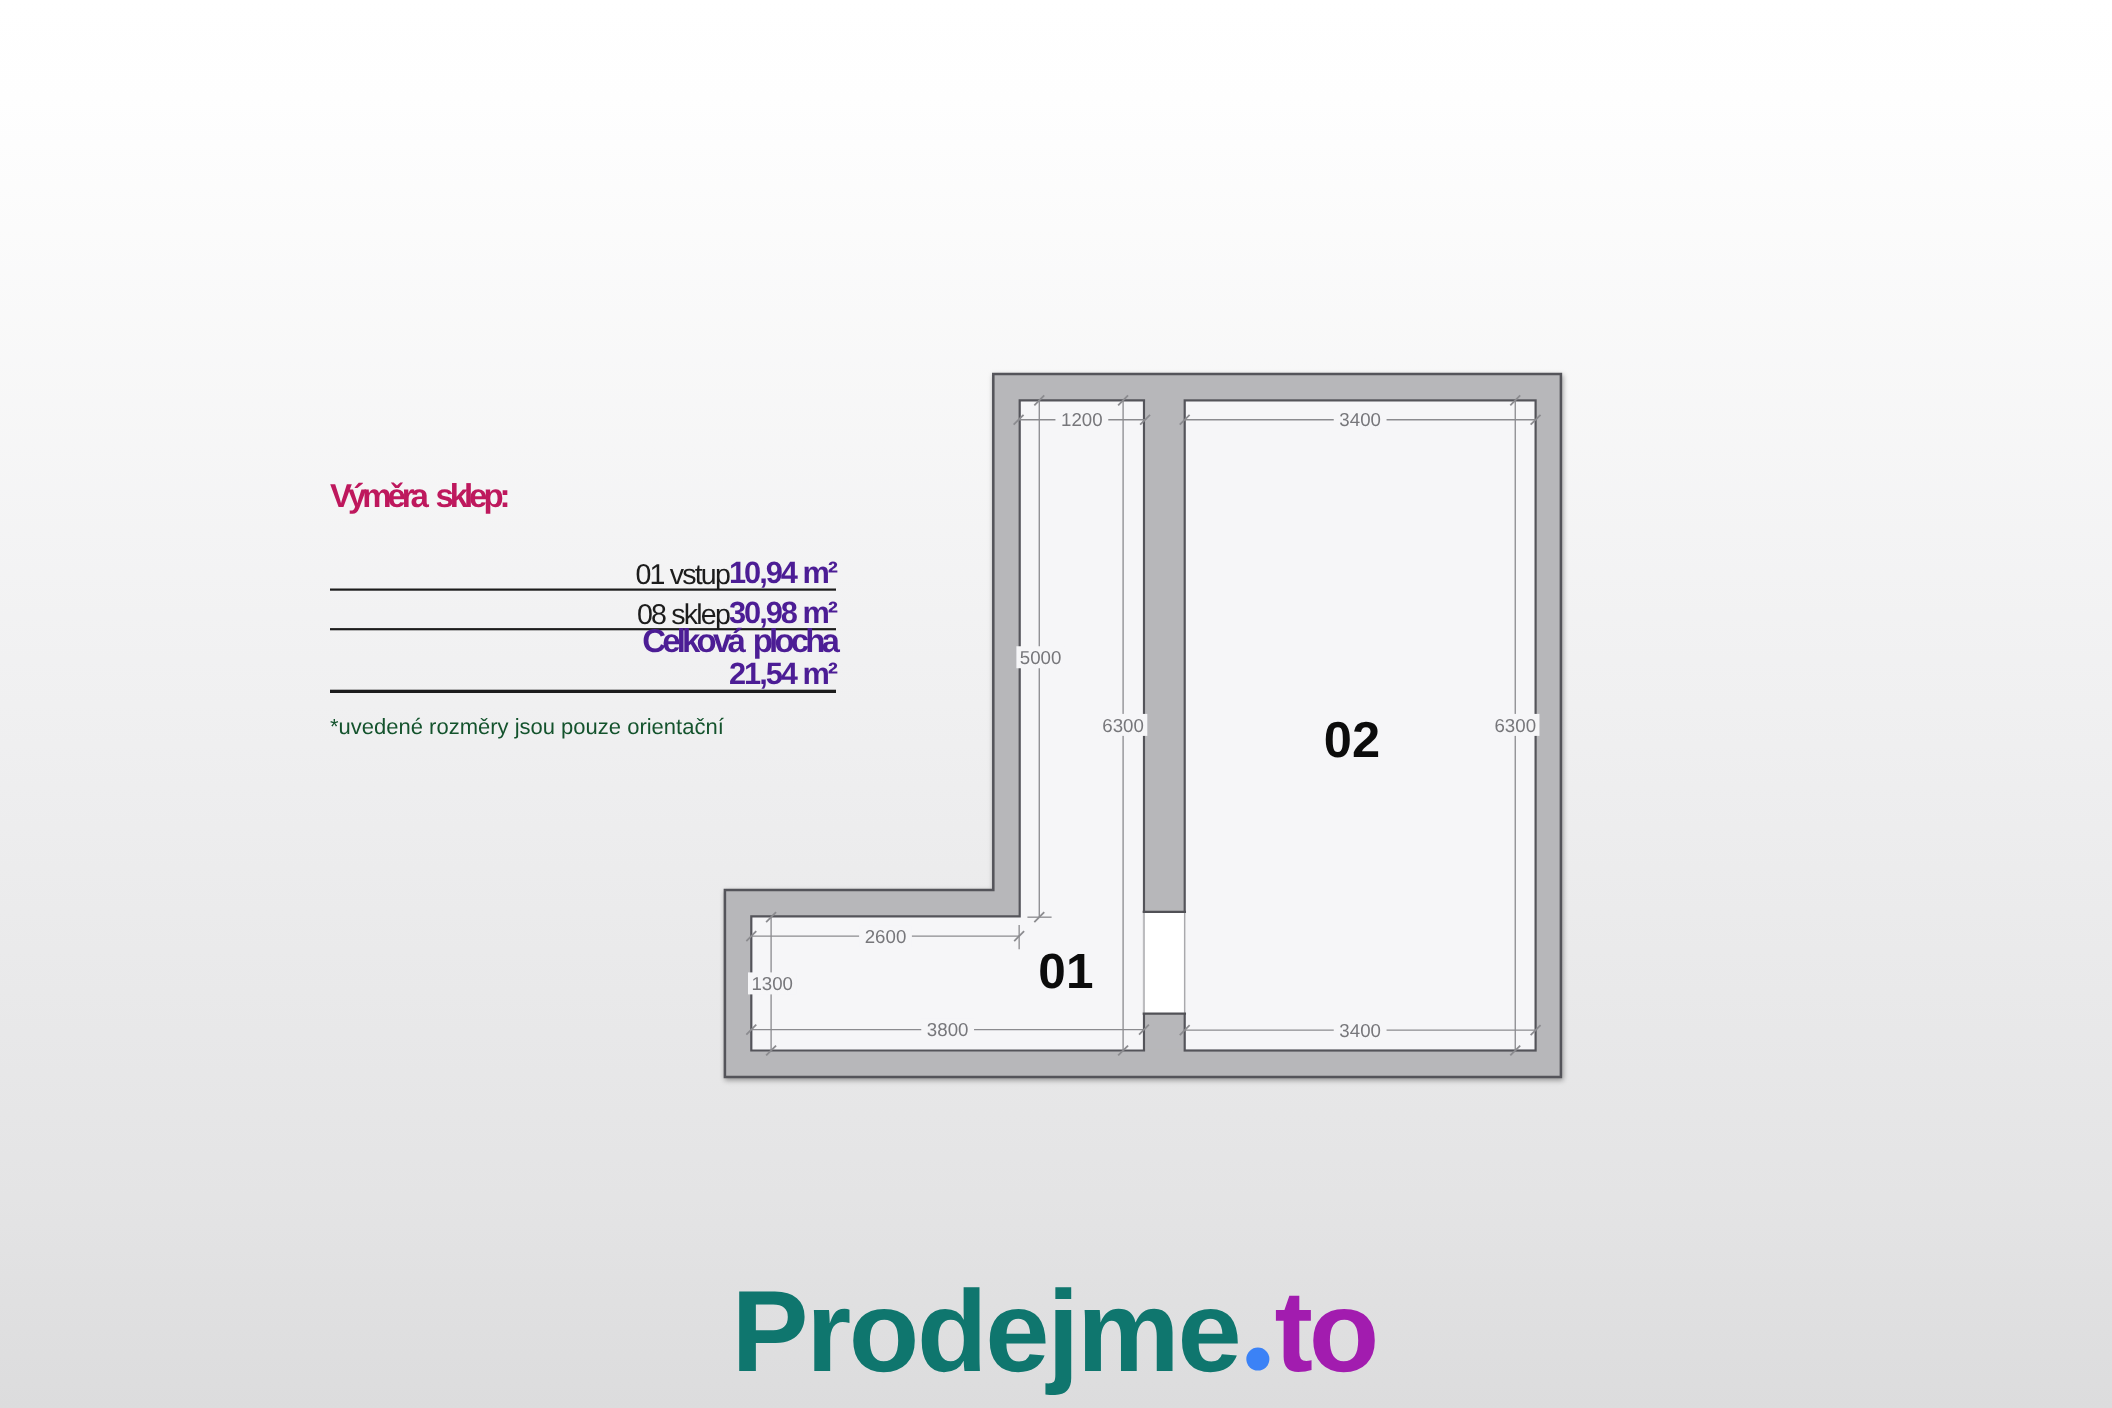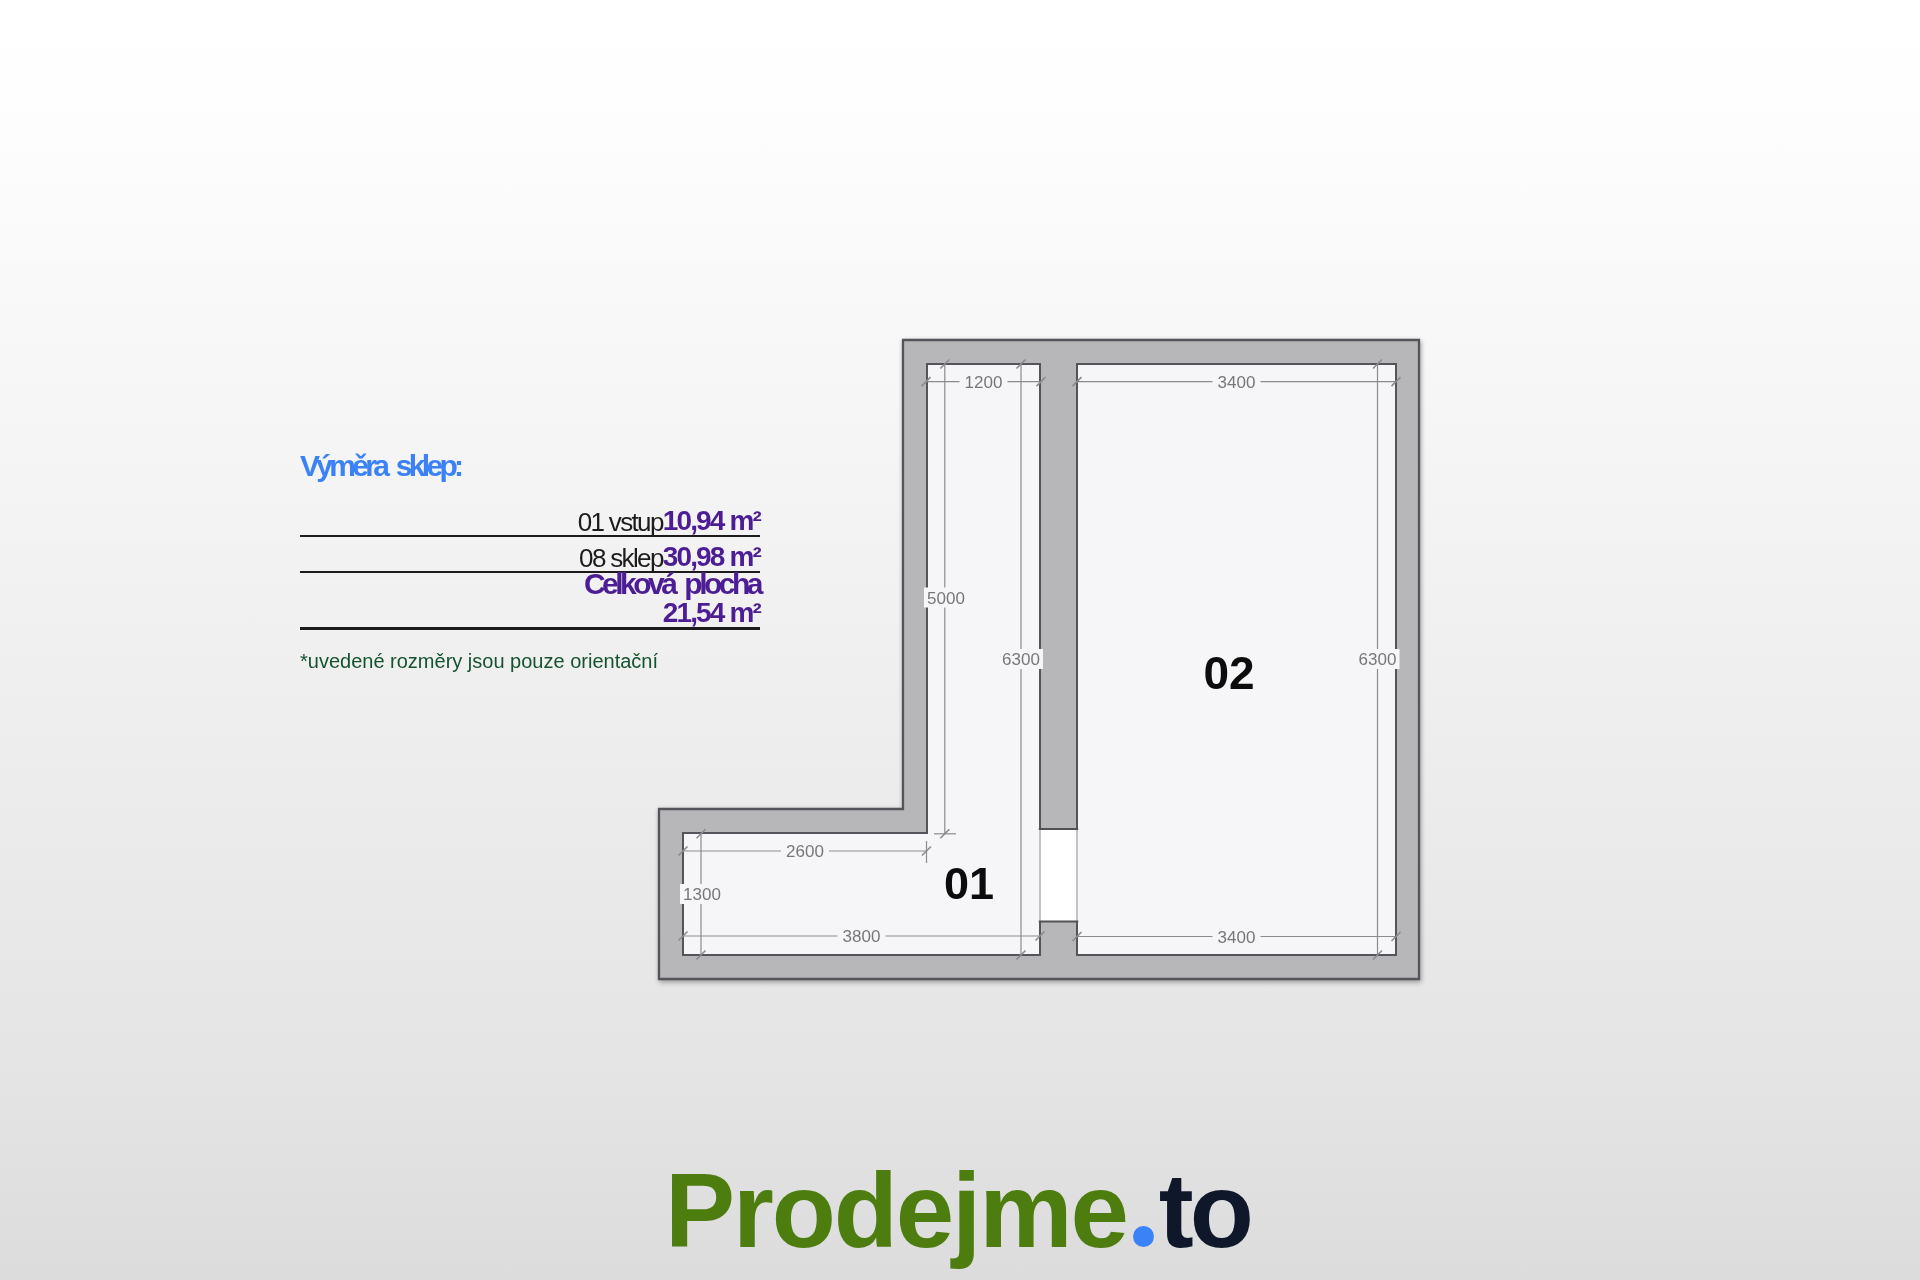--- a/index.html
+++ b/index.html
@@ -9,21 +9,21 @@
     position:relative;
   }
   .abs{position:absolute;}
   .row{display:flex;justify-content:flex-end;align-items:flex-end;border-bottom:2px solid #1c1c1c;}
   .lbl{font-size:26px;color:#1c1c1c;letter-spacing:-1.65px;line-height:1;}
   .val{font-size:28px;font-weight:bold;color:#4c1d95;letter-spacing:-1.85px;line-height:1;}
 </style>
 </head>
 <body>
 
-<div class="abs" id="title" style="left:300px;top:451px;font-size:30px;font-weight:bold;color:#3b82f6;letter-spacing:-3.7px;word-spacing:5px;line-height:1;">Výměra sklep:</div>
+<div class="abs" id="title" style="left:300px;top:437px;font-size:30px;font-weight:bold;color:#be185d;letter-spacing:-3.7px;word-spacing:5px;line-height:1;">Výměra sklep:</div>
 
 <div class="abs row" id="row1" style="left:300px;top:492.5px;width:460px;height:42px;">
   <span class="lbl">01 vstup</span>
     <span class="val">10,94 m²</span>
 </div>
 
 <div class="abs row" id="row2" style="left:300px;top:529px;width:460px;height:42px;">
   <span class="lbl">08 sklep</span>
     <span class="val">30,98 m²</span>
 </div>
@@ -163,14 +163,14 @@
         <text x="1236.5" y="942.5">3400</text>
       </g>
     </g>
 
   <text x="969" y="898.5" font-family="Liberation Sans, sans-serif" font-size="45" font-weight="bold" fill="#0c0c0c" text-anchor="middle">01</text>
 
   <text x="1229" y="688.5" font-family="Liberation Sans, sans-serif" font-size="46" font-weight="bold" fill="#0c0c0c" text-anchor="middle">02</text>
 </svg>
 
 <div class="abs" id="logo" style="left:665px;top:1158px;font-size:105px;font-weight:bold;line-height:1;white-space:nowrap;">
-  <span id="logoword" style="color:#4d7c0f;letter-spacing:-2.1px;">Prodejme</span><span id="logodot" style="display:inline-block;width:21px;height:21px;border-radius:50%;background:#3b82f6;margin:0 5px 0 6px;vertical-align:0px;"></span><span id="logoto" style="color:#0f172a;letter-spacing:-4px;">to</span>
+  <span id="logoword" style="color:#0f766e;letter-spacing:-2.1px;">Prodejme</span><span id="logodot" style="display:inline-block;width:21px;height:21px;border-radius:50%;background:#3b82f6;margin:0 5px 0 6px;vertical-align:0px;"></span><span id="logoto" style="color:#a21caf;letter-spacing:-4px;">to</span>
 </div>
 
 </body></html>

